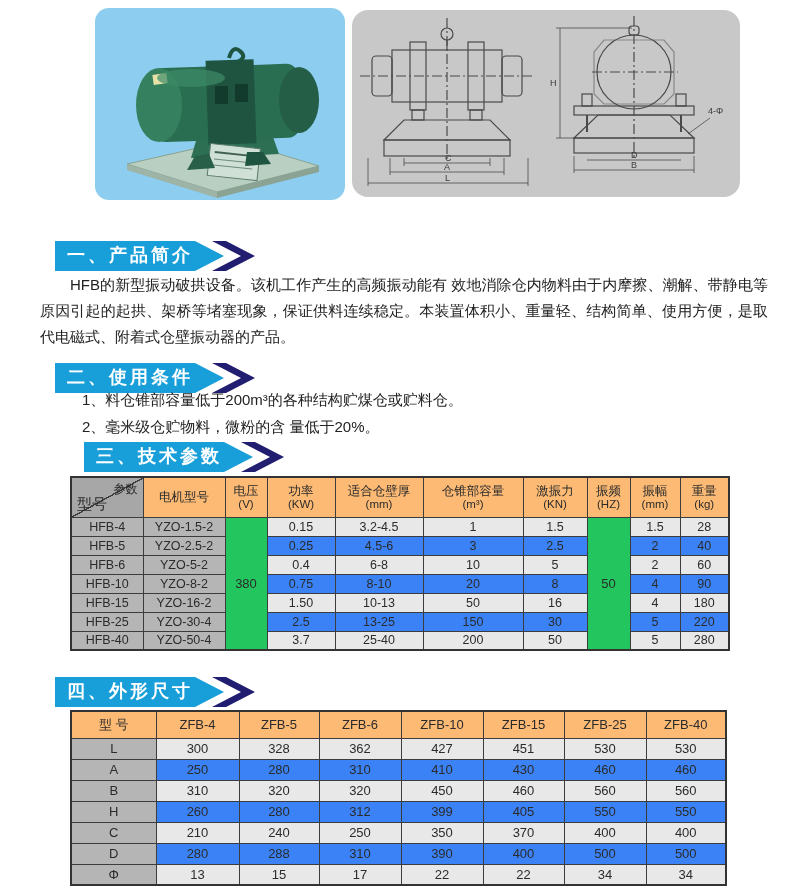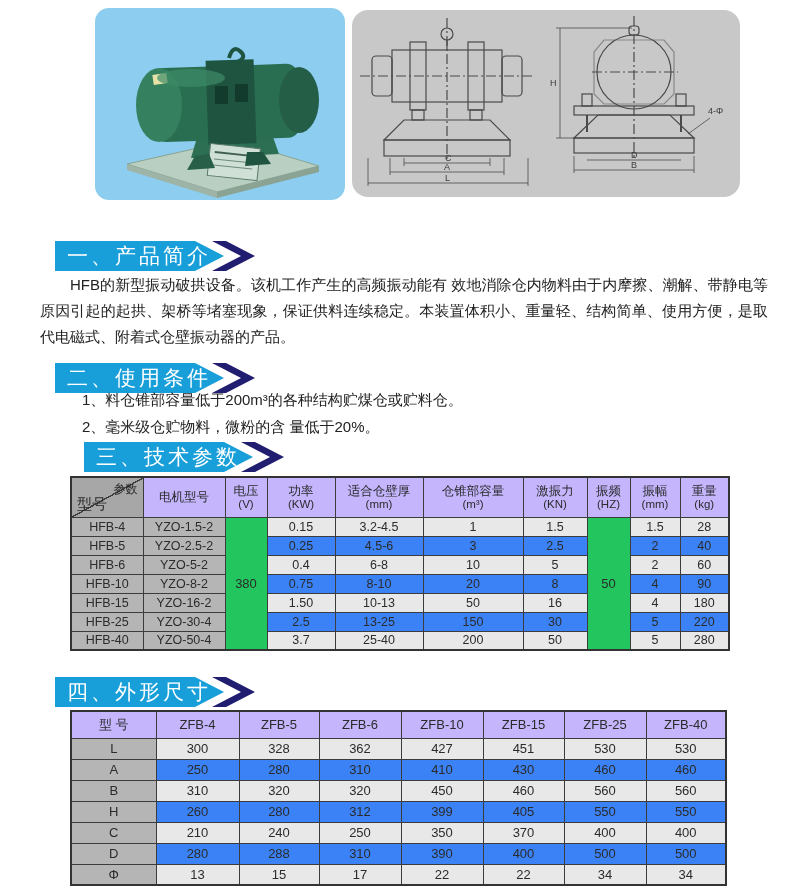--- a/index.html
+++ b/index.html
@@ -8,37 +8,37 @@
   .page { position:relative; width:801px; height:895px; background:#fff; overflow:hidden; }
 
   
   .photo-panel { position:absolute; left:95px; top:8px; width:250px; height:192px; }
   .drawing-panel { position:absolute; left:352px; top:10px; width:388px; height:187px; }
 
   
   .banner { position:absolute; width:200px; height:32px; }
   .banner svg { position:absolute; left:0; top:0; }
   .banner-text { position:absolute; left:12px; top:0; line-height:31px; color:#fff;
-                 font-size:21px; font-weight:normal; letter-spacing:3px; white-space:nowrap; }
+                 font-size:18px; font-weight:bold; letter-spacing:3px; white-space:nowrap; }
 
   
   .intro { position:absolute; left:40px; top:272px; width:728px; font-size:15px;
            line-height:26px; text-indent:2em; color:#222; text-align:justify; }
 
   
   .conditions { position:absolute; left:82px; top:386px; font-size:15px; line-height:27px; color:#222; }
 
   
   table { border-collapse:collapse; table-layout:fixed; }
   th, td { border:1px solid #3c3c3c; text-align:center; vertical-align:middle;
            font-size:12.5px; color:#2b2b2b; overflow:hidden; }
   .tech-table-wrap { position:absolute; left:70px; top:476px;border-radius:7px; }
   .dim-table-wrap  { position:absolute; left:70px; top:710px; }
   table { border:2px solid #333; }
-  thead th { background:#c4b5fd; font-weight:normal; height:40px; }
+  thead th { background:#fdba74; font-weight:normal; height:40px; }
   .hdr-label { font-size:12.5px; line-height:14px; }
   .hdr-unit  { font-size:11.5px; line-height:13px; }
   td.lbl { background:#b5b5b5; }
   td.merged { background:#22c55e; font-size:13px; }
   tr.even td.dat { background:#e8e8e8; }
   tr.odd  td.dat { background:#3b82f6; }
   #tech-table td { height:19px; }
   #dim-table thead th { height:27px; font-size:13px; }
   #dim-table td { height:21px; font-size:13px; }
 

